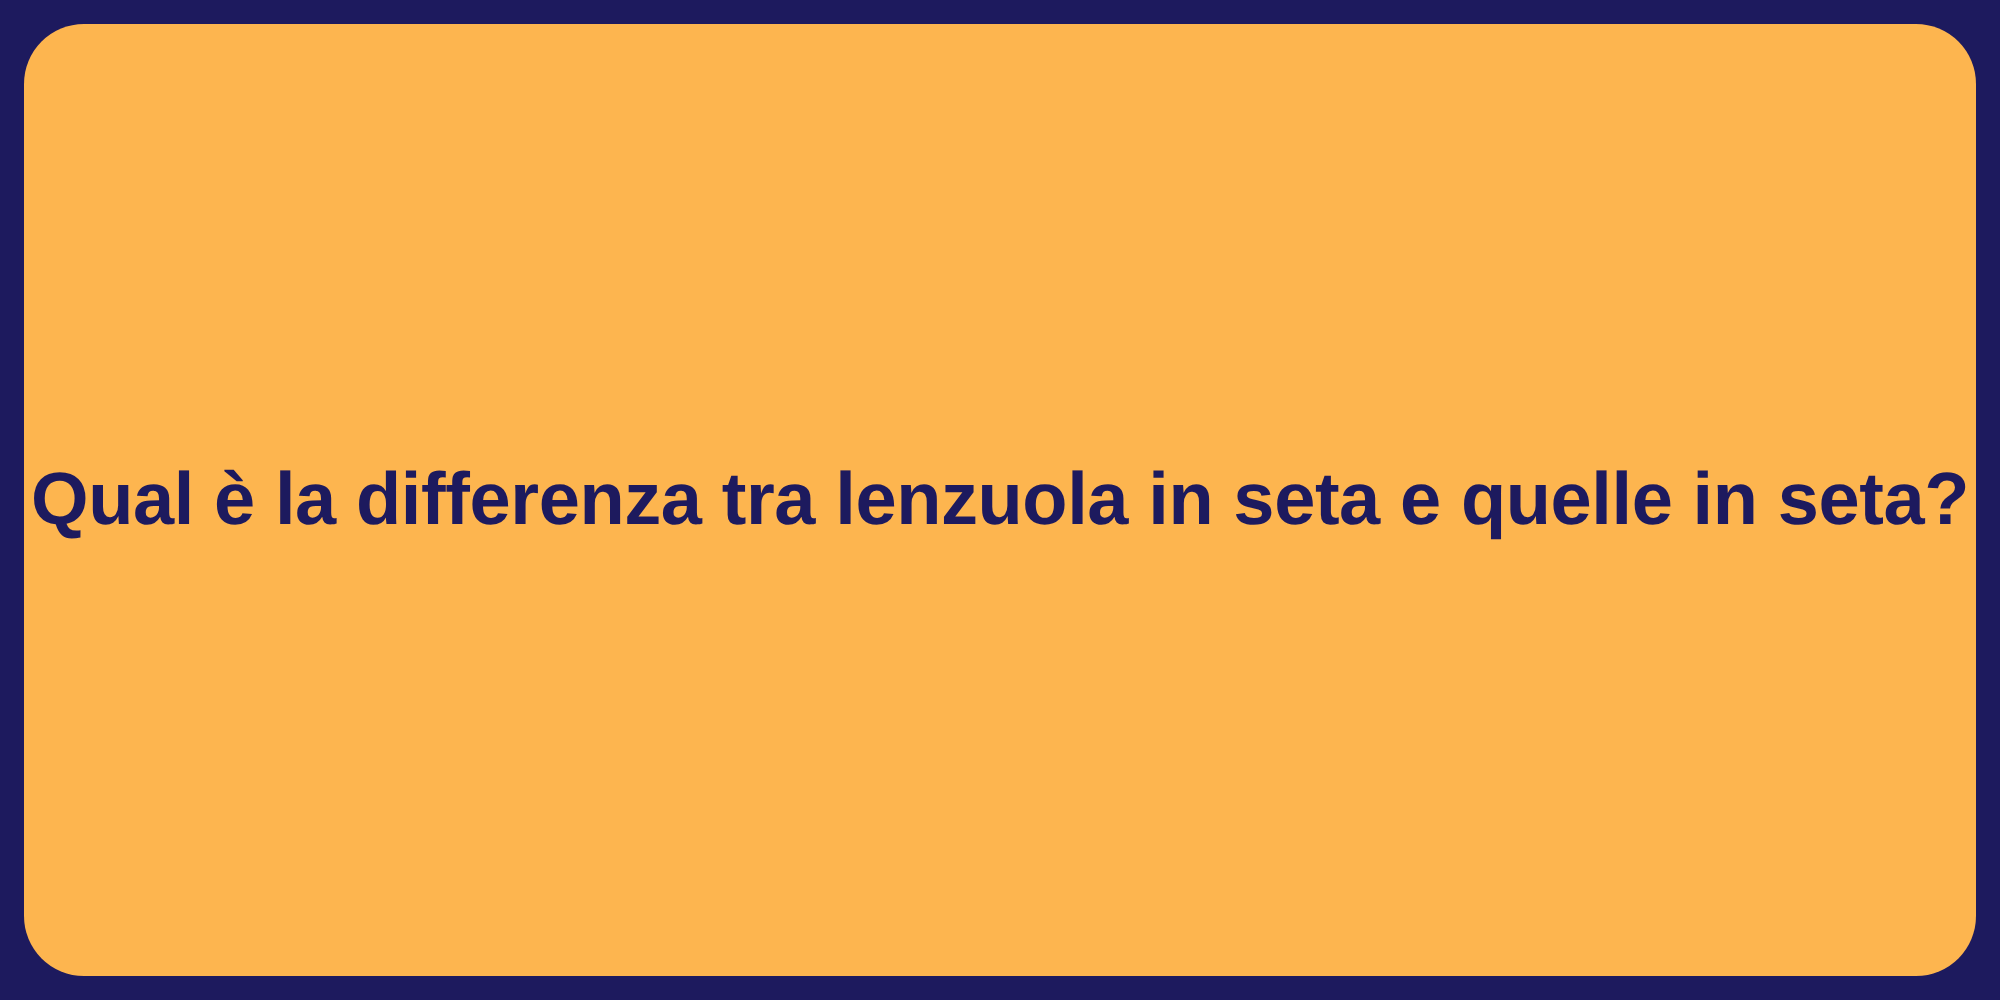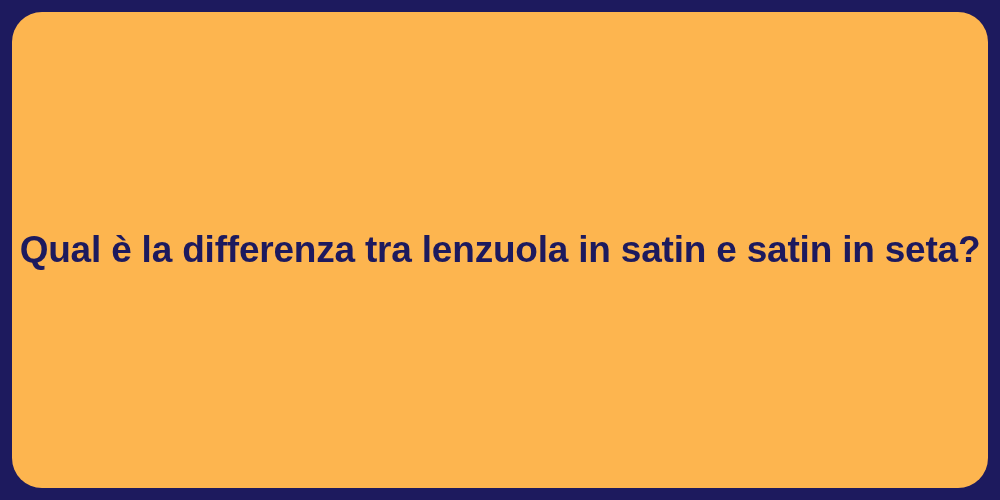--- a/index.html
+++ b/index.html
@@ -46,15 +46,15 @@
     letter-spacing: -0.2px;
     text-align: center;
     white-space: nowrap;
   }
 </style>
 </head>
 <body>
 
 <div class="banner-frame">
   <div class="banner-panel">
-    <h1 class="banner-heading">Qual è la differenza tra lenzuola in satin e satin in seta?</h1>
+    <h1 class="banner-heading">Qual è la differenza tra lenzuola in seta e quelle in seta?</h1>
   </div>
 </div>
 
 </body></html>

